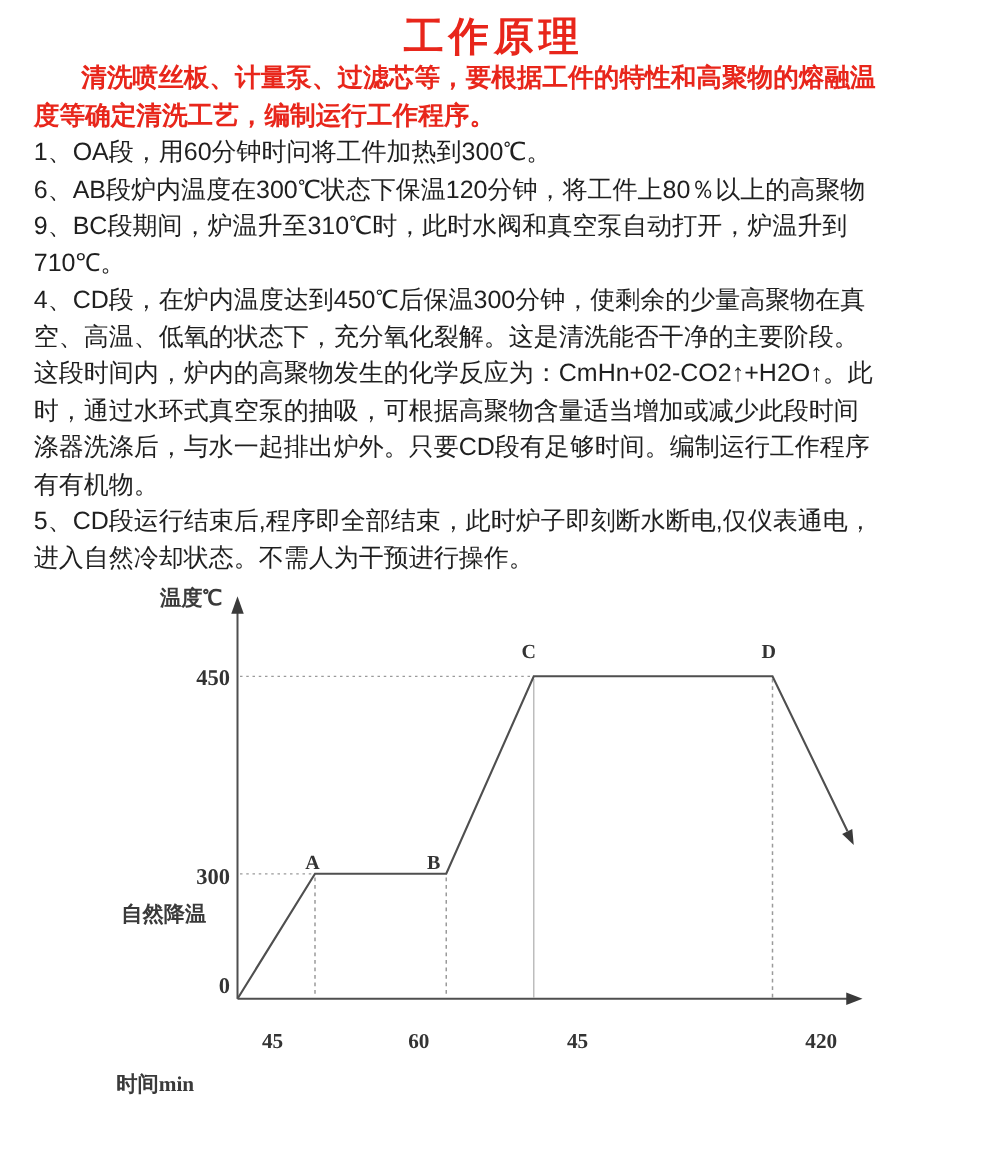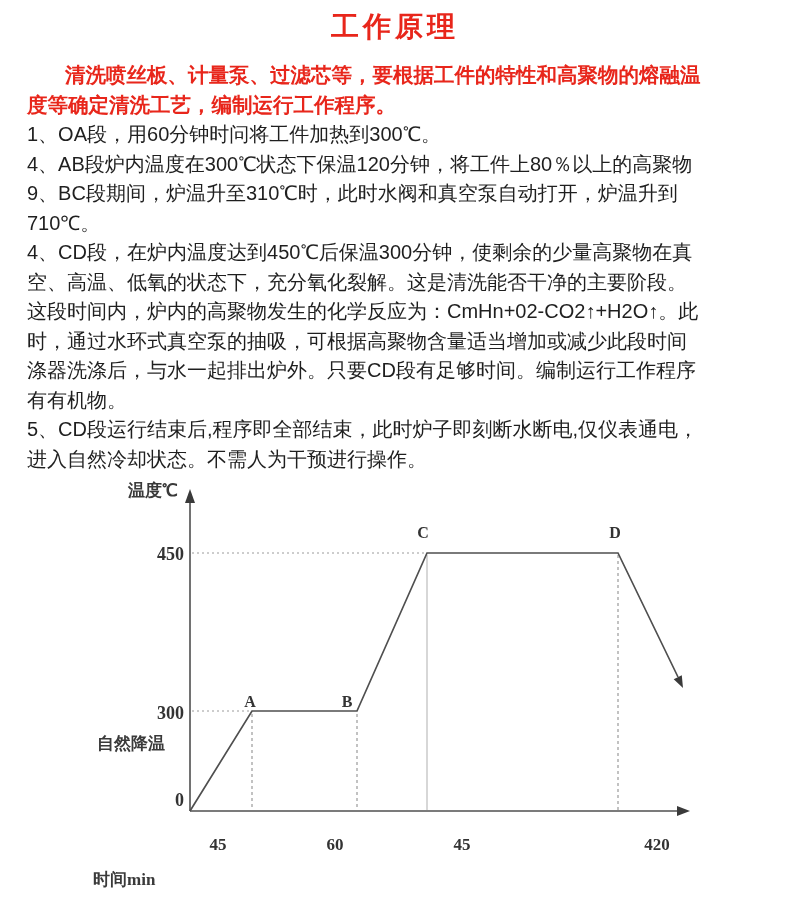--- a/index.html
+++ b/index.html
@@ -15,27 +15,27 @@
     width:790px;height:920px;
     background:#ffffff;
     overflow:hidden;
     font-family:"Liberation Sans",sans-serif;
     color:var(--ink);
   }
   .title{
     padding-top:8px;
     height:44px;
     text-align:center;
-    font-size:28px;
+    font-size:32px;
     font-weight:bold;
     letter-spacing:4px;
     color:var(--red);
   }
   .intro{
-    margin-top:16px;
+    margin-top:4px;
     padding:0 27px;
     color:var(--red);
     font-weight:bold;
     font-size:20.5px;
   }
   .intro .tline{
     line-height:30px;
     white-space:nowrap;
   }
   .intro .tline.indent{padding-left:38px;}
@@ -72,21 +72,21 @@
   <div class="intro">
     <div class="tline indent">清洗喷丝板、计量泵、过滤芯等，要根据工件的特性和高聚物的熔融温</div>
     <div class="tline">度等确定清洗工艺，编制运行工作程序。</div>
   </div>
 
   <div class="bodytext">
     <div>
       <div class="tline">1、OA段，用60分钟时问将工件加热到300℃。</div>
     </div>
     <div>
-      <div class="tline">4、AB段炉内温度在300℃状态下保温120分钟，将工件上80％以上的高聚物</div>
+      <div class="tline">6、AB段炉内温度在300℃状态下保温120分钟，将工件上80％以上的高聚物</div>
     </div>
     <div>
       <div class="tline">9、BC段期间，炉温升至310℃时，此时水阀和真空泵自动打开，炉温升到</div>
       <div class="tline">710℃。</div>
     </div>
     <div>
       <div class="tline">4、CD段，在炉内温度达到450℃后保温300分钟，使剩余的少量高聚物在真</div>
       <div class="tline">空、高温、低氧的状态下，充分氧化裂解。这是清洗能否干净的主要阶段。</div>
       <div class="tline">这段时间内，炉内的高聚物发生的化学反应为：CmHn+02-CO2↑+H2O↑。此</div>
       <div class="tline">时，通过水环式真空泵的抽吸，可根据高聚物含量适当增加或减少此段时间</div>

